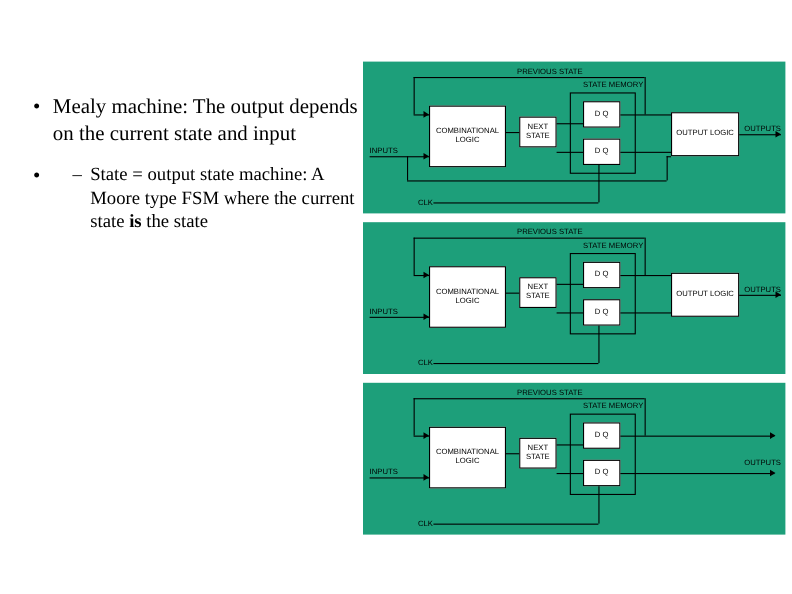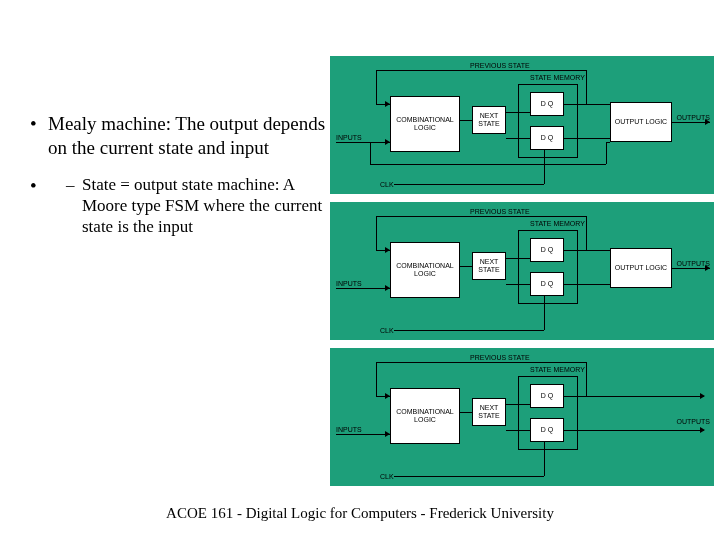--- a/index.html
+++ b/index.html
@@ -24,31 +24,31 @@
     position: absolute;
     top: 56px;
     left: 0;
   }
   .left {
     width: 330px;
     padding: 30px 0 0 30px;
     font-size: 19px;
     line-height: 1.25;
   }
-  .bullets { list-style: none; margin-top: 26px; }
+  .bullets { list-style: none; }
   .bullets > li { position: relative; padding-left: 18px; margin-bottom: 2px; }
   .bullets > li::before {
     content: "•"; position: absolute; left: 0; top: 0;
   }
   .sub { list-style: none; margin-top: 14px; }
   .sub > li { position: relative; padding-left: 34px; font-size: 17px; }
   .sub > li::before {
     content: "–"; position: absolute; left: 18px; top: 0;
   }
-  .bold { font-weight: normal; }
+  .bold { font-weight: bold; }
   .right {
     width: 390px;
     padding-right: 4px;
   }
   .diagram {
     background: #1d9f7a;
     width: 384px;
     height: 138px;
     margin-bottom: 8px;
     position: relative;
@@ -110,21 +110,21 @@
 
 <div class="slide">
 
   <div class="columns">
     <div class="left">
       <ul class="bullets">
         <li>Mealy machine: The output depends on the current state and input</li>
         <li>
           <ul class="sub">
             <li>
-              <span>State = output state machine: A Moore type FSM where the current state </span><span class="bold">is</span><span> the input</span>
+              <span>State = output state machine: A Moore type FSM where the current state </span><span class="bold">is</span><span> the state</span>
             </li>
           </ul>
         </li>
       </ul>
     </div>
 
     <div class="right">
 
       <div class="diagram d1">
         <span class="lbl prev">PREVIOUS STATE</span>
@@ -220,14 +220,13 @@
         <div class="vline" style="left:46px; top:14px; height:34px;"></div>
         <div class="hline" style="left:46px; top:48px; width:14px;"></div>
           <div class="arrR" style="left:55px; top:45px;"></div>
         <div class="hline" style="left:64px; top:128px; width:150px;"></div>
         <div class="vline" style="left:214px; top:94px; height:34px;"></div>
       </div>
 
     </div>
   </div>
 
-  <div class="footer">ACOE 161 - Digital Logic for Computers - Frederick University</div>
 </div>
 
 </body></html>

